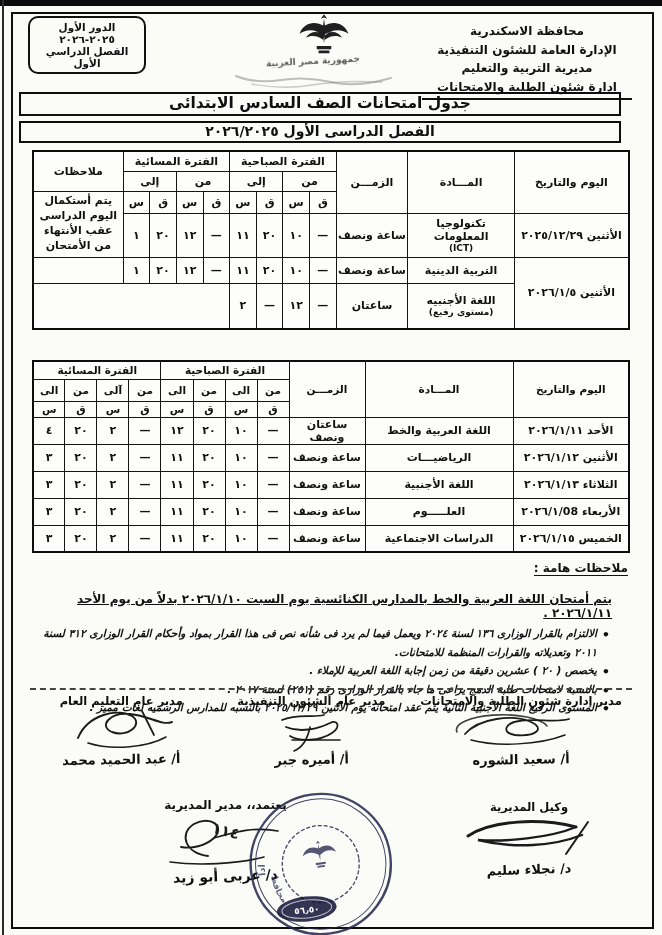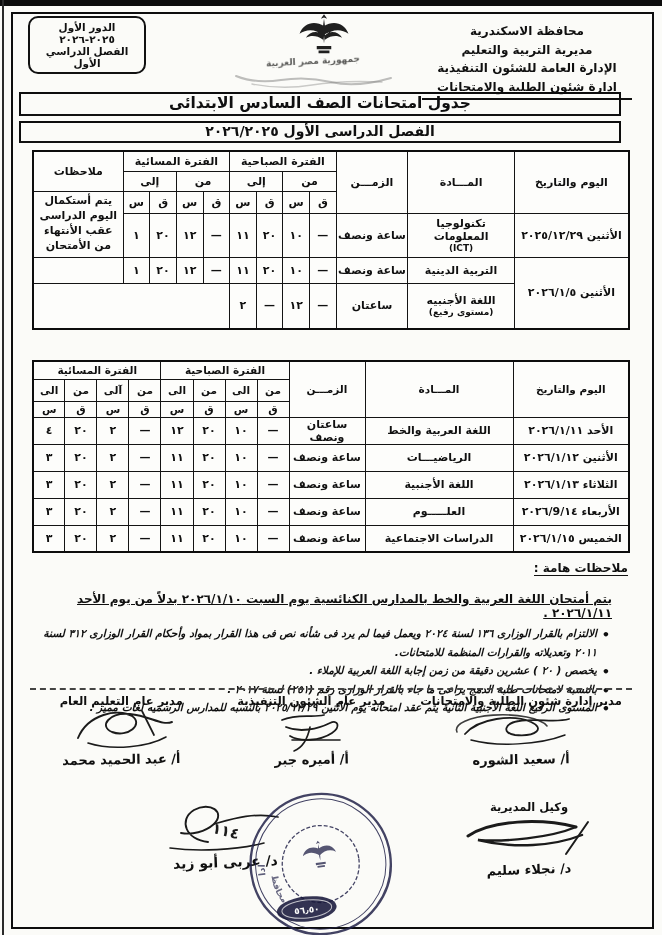--- a/index.html
+++ b/index.html
@@ -62,22 +62,22 @@
 </head>
 <body>
 
 <div class="page">
   <div class="scan-top"></div>
   <div class="scan-left"></div>
   <div class="frame"></div>
 
   <div class="hdr-right">
     <div>محافظة الاسكندرية</div>
+    <div>الإدارة العامة للشئون التنفيذية</div>
     <div>مديرية التربية والتعليم</div>
-    <div>الإدارة العامة للشئون التنفيذية</div>
     <div class="l4">ادارة شئون الطلبة والامتحانات</div>
   </div>
 
   <div class="period-box">
     <div>الدور الأول ٢٠٢٥-٢٠٢٦</div>
     <div>الفصل الدراسي الأول</div>
   </div>
 
   <div class="emblem">
     <svg width="58" height="52" viewBox="0 0 64 52">
@@ -242,21 +242,21 @@
       <td>—</td>
       <td>١٠</td>
       <td>٢٠</td>
       <td>١١</td>
       <td>—</td>
       <td>٢</td>
       <td>٢٠</td>
       <td>٣</td>
     </tr>
     <tr class="dr">
-      <td class="datecell">الأربعاء ٢٠٢٦/9/١٤</td>
+      <td class="datecell">الأربعاء ٢٠٢٦/١/08</td>
       <td>العلـــــوم</td>
       <td>ساعة ونصف</td>
       <td>—</td>
       <td>١٠</td>
       <td>٢٠</td>
       <td>١١</td>
       <td>—</td>
       <td>٢</td>
       <td>٢٠</td>
       <td>٣</td>
@@ -324,20 +324,21 @@
     <div class="stitle">وكيل المديرية</div>
     <svg class="sig-svg" width="150" height="52" viewBox="0 0 150 52">
       <path class="ink" d="M14 24 C38 8 86 6 122 15" stroke-width="3"></path>
       <path class="ink" d="M122 15 C96 26 50 30 24 28 C60 37 100 34 128 23" stroke-width="2.4"></path>
       <path class="ink" d="M134 10 L112 42" stroke-width="2"></path>
     </svg>
     <div class="sname">د/ نجلاء سليم</div>
   </div>
 
   <div class="moudir">
+    <div class="stitle">يعتمد،، مدير المديرية</div>
     <svg class="sig-svg" width="160" height="58" viewBox="0 0 160 58">
       <path class="ink" d="M62 46 C40 44 32 24 48 14 C64 5 80 16 68 28 C59 36 46 39 35 37" stroke-width="1.9"></path>
       <path class="ink" d="M68 28 C86 23 108 16 132 21" stroke-width="1.7"></path>
       <path class="ink" d="M24 52 C52 56 90 54 118 47" stroke-width="1.6"></path>
     </svg>
     <div class="sname">د/ عربى أبو زيد</div>
   </div>
   <div class="hw-num">١١٤</div>
 
   <div class="stamp-round">

